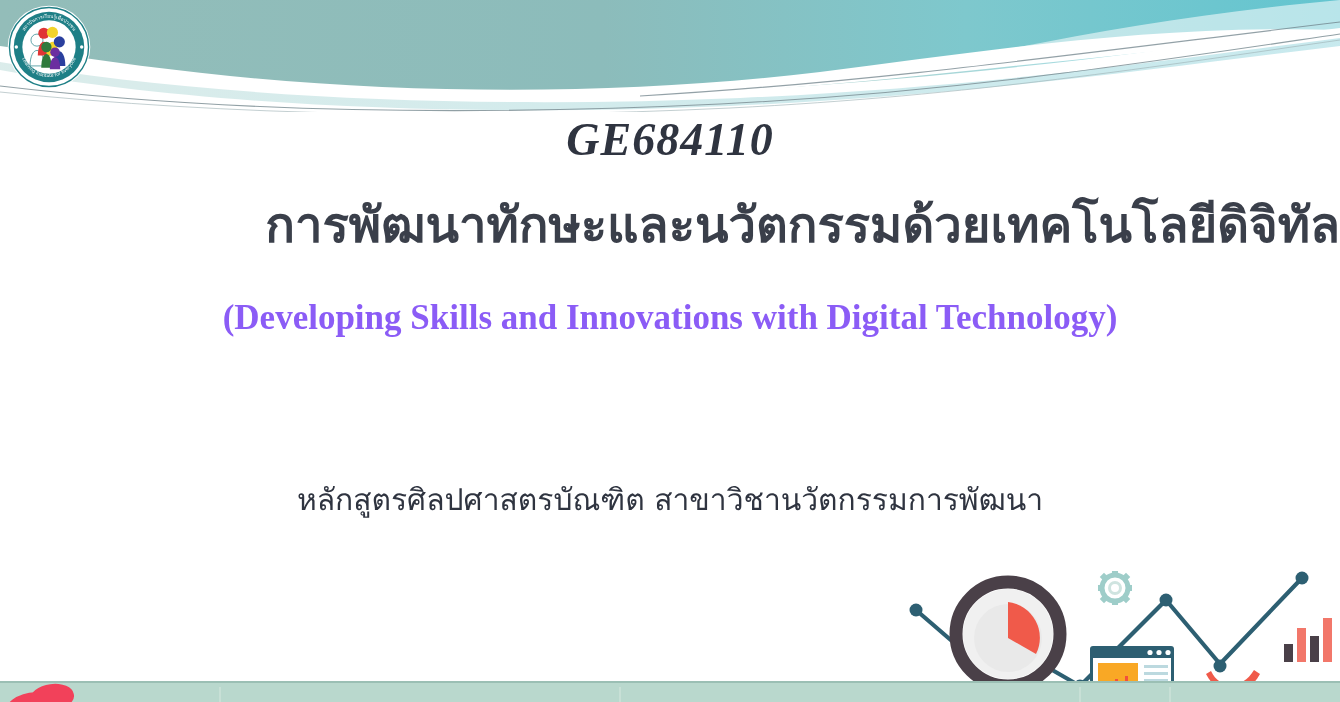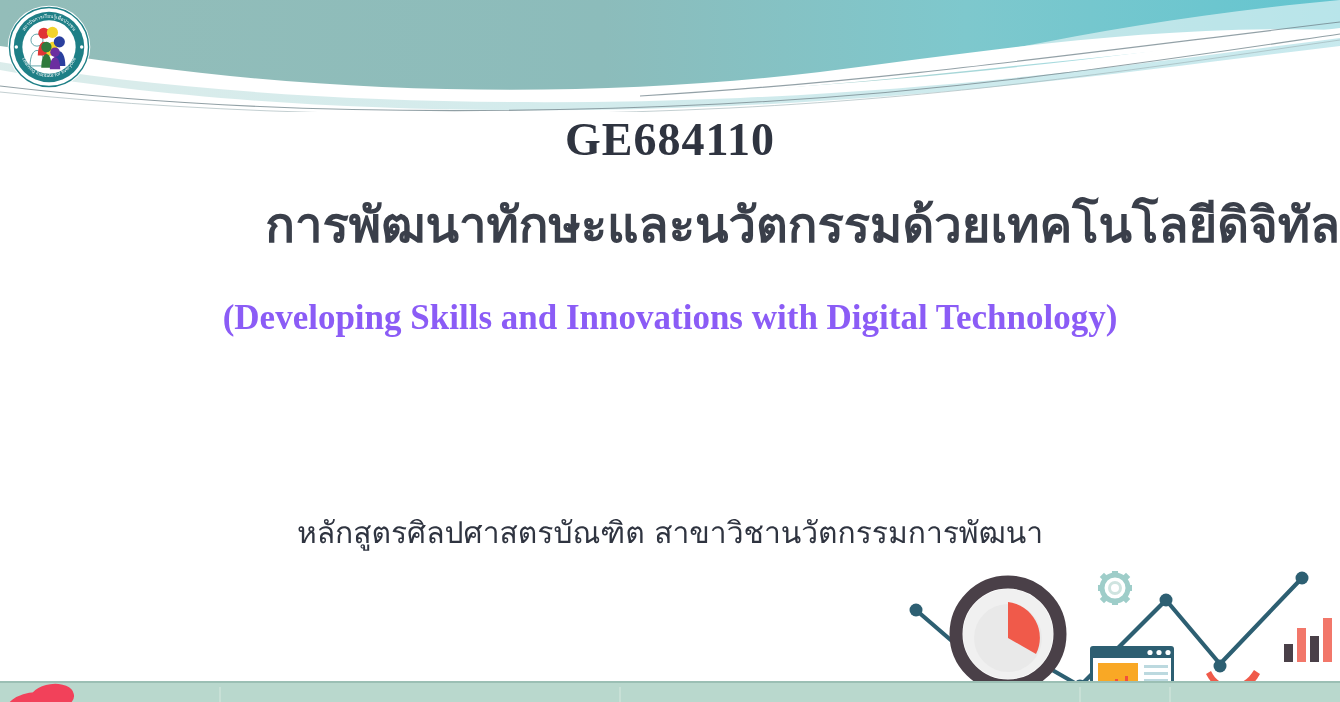--- a/index.html
+++ b/index.html
@@ -35,20 +35,21 @@
   
   .title-code{
     position:absolute;
     left:0;right:0;top:113px;
     text-align:center;
     font-size:46px;
     font-weight:bold;
     letter-spacing:1px;
     color:#2f3440;
     font-family:"Liberation Serif", serif;
+    font-style:italic;
   }
   .title-thai{
     position:absolute;
     left:0;right:0;top:198px;
     text-align:right;
     font-size:49px;
     font-weight:bold;
     color:#3a3f4a;
     font-family:"DejaVu Sans", sans-serif;
     line-height:1.15;
@@ -59,21 +60,21 @@
     left:0;right:0;top:298px;
     text-align:center;
     font-size:35px;
     font-weight:bold;
     color:#8b5cf6;
     font-family:"Liberation Serif", serif;
     white-space:nowrap;
   }
   .program-thai{
     position:absolute;
-    left:0;right:0;top:509px;
+    left:0;right:0;top:476px;
     text-align:center;
     font-size:30px;
     color:#2f3440;
     font-family:"DejaVu Sans", sans-serif;
     white-space:nowrap;
   }
 
   
   .illustration{
     position:absolute;

